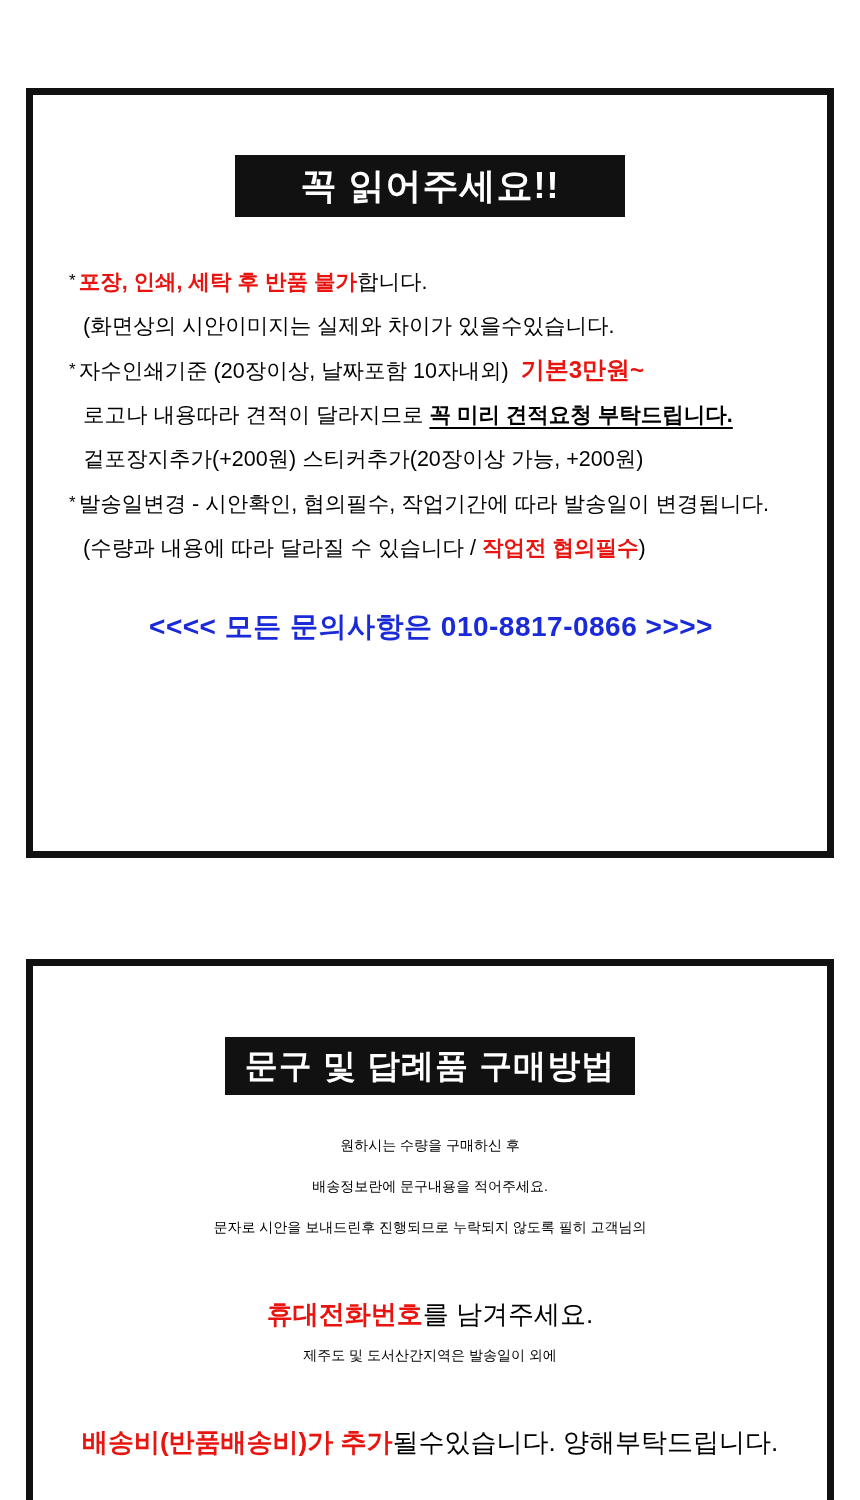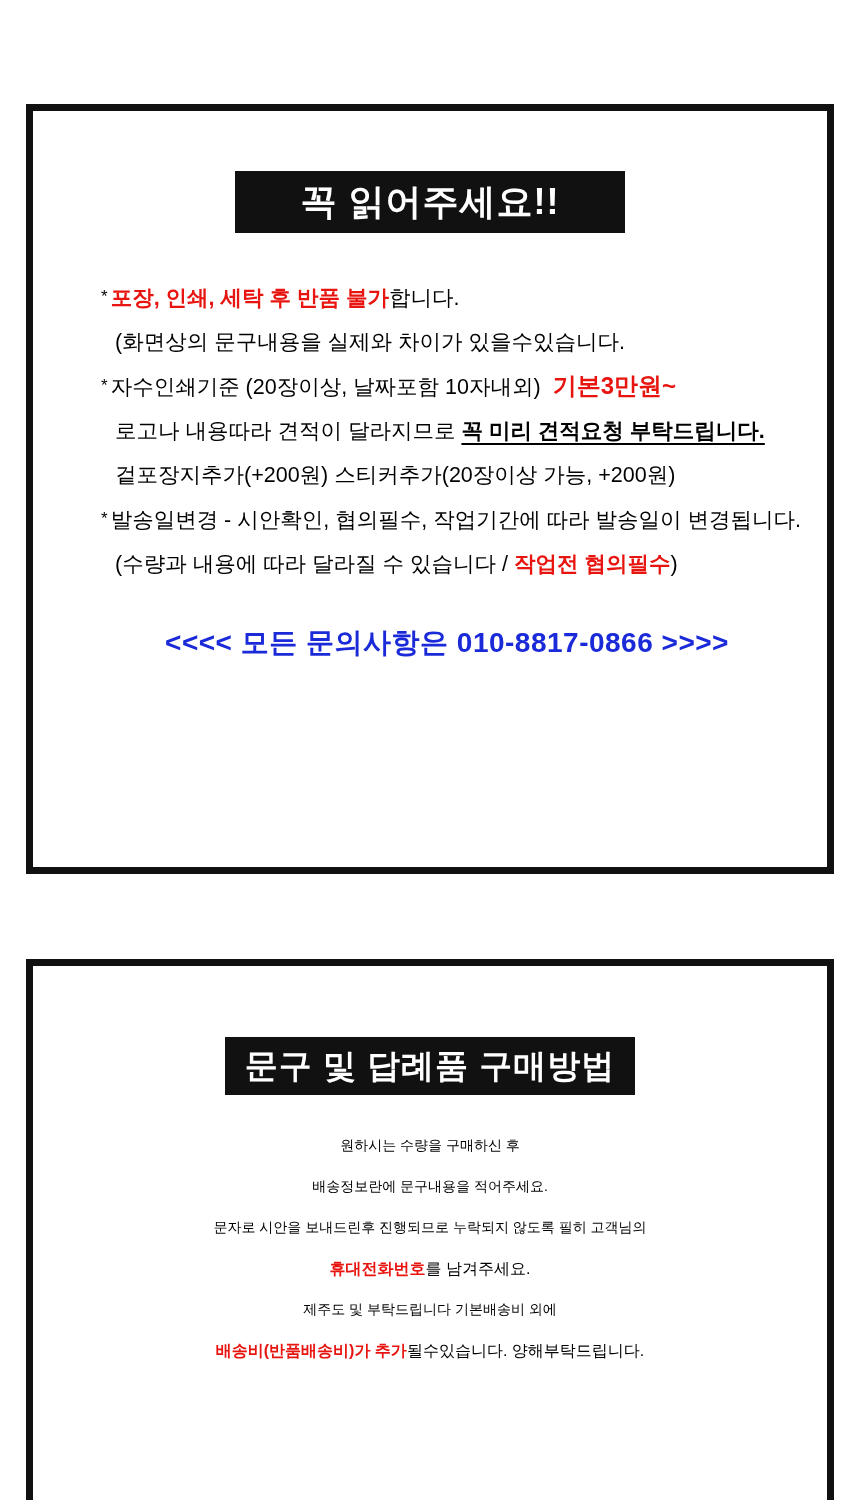--- a/index.html
+++ b/index.html
@@ -23,21 +23,21 @@
   }
   .panel {
     position: absolute;
     left: 26px;
     width: 808px;
     box-sizing: border-box;
     border: 7px solid #111111;
     background: #ffffff;
   }
   #panel-notice {
-    top: 104px;
+    top: 88px;
     height: 770px;
     padding: 40px 30px 0 30px;
   }
   #panel-purchase {
     top: 959px;
     height: 563px;
     padding: 57px 30px 0 30px;
   }
   .banner {
     margin: 0 auto;
@@ -58,21 +58,20 @@
   #purchase-banner {
     width: 410px;
     font-size: 33px;
     line-height: 58px;
     height: 58px;
     margin-top: 14px;
   }
   .notice-body {
     margin-top: 42px;
     padding: 0 4px 0 6px;
-    margin-left: 32px;
   }
   .line {
     font-size: 21.5px;
     line-height: 44px;
     white-space: nowrap;
   }
   .line.indent1 { padding-left: 14px; }
   .line.indent2 { padding-left: 30px; }
   .bullet {
     font-size: 17px;
@@ -106,38 +105,39 @@
   .purchase-body {
     margin-top: 30px;
     text-align: center;
   }
   .pline {
     font-size: 14px;
     line-height: 41px;
     white-space: nowrap;
   }
   .pline.em {
-    font-size: 16px;
+    font-size: 26px;
+    margin-top: 46px;
   }
 </style>
 </head>
 <body>
 
 <div class="page">
 
   <section class="panel" id="panel-notice">
     <div class="banner" id="notice-banner">꼭 읽어주세요!!</div>
 
     <div class="notice-body">
 
       <div class="line">
         <span class="bullet">*</span><span class="red">포장, 인쇄, 세탁 후 반품 불가</span><span>합니다.</span>
       </div>
 
-      <div class="line indent1">(화면상의 문구내용을 실제와 차이가 있을수있습니다.</div>
+      <div class="line indent1">(화면상의 시안이미지는 실제와 차이가 있을수있습니다.</div>
 
 
       <div class="line">
         <span class="bullet">*</span><span>자수인쇄기준 (20장이상, 날짜포함 10자내외)</span>&nbsp;&nbsp;<span class="big-red">기본3만원~</span>
       </div>
 
       <div class="line indent1">
         <span>로고나 내용따라 견적이 달라지므로 </span><span class="bold underline">꼭 미리 견적요청 부탁드립니다.</span>
       </div>
 
@@ -160,20 +160,20 @@
   <section class="panel" id="panel-purchase">
     <div class="banner" id="purchase-banner">문구 및 답례품 구매방법</div>
 
     <div class="purchase-body">
       <div class="pline">원하시는 수량을 구매하신 후</div>
       <div class="pline">배송정보란에 문구내용을 적어주세요.</div>
       <div class="pline">문자로 시안을 보내드린후 진행되므로 누락되지 않도록 필히 고객님의</div>
       <div class="pline em">
         <span class="red">휴대전화번호</span><span>를 남겨주세요.</span>
       </div>
-      <div class="pline">제주도 및 부탁드립니다 기본배송비 외에</div>
+      <div class="pline">제주도 및 도서산간지역은 발송일이 외에</div>
       <div class="pline em">
         <span class="red">배송비(반품배송비)가 추가</span><span>될수있습니다. 양해부탁드립니다.</span>
       </div>
     </div>
   </section>
 
 </div>
 
 </body></html>

